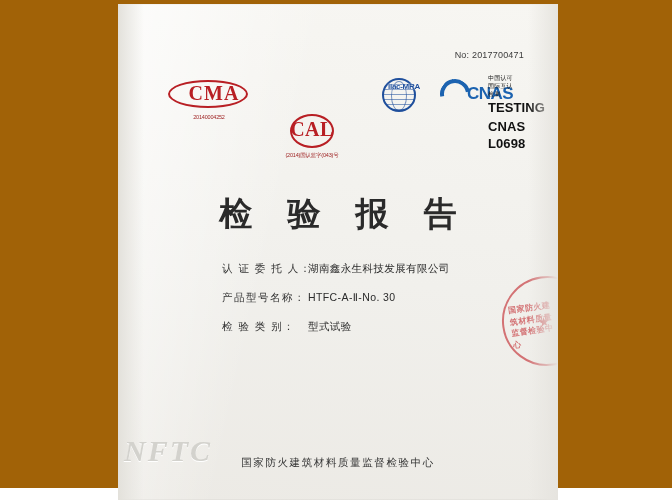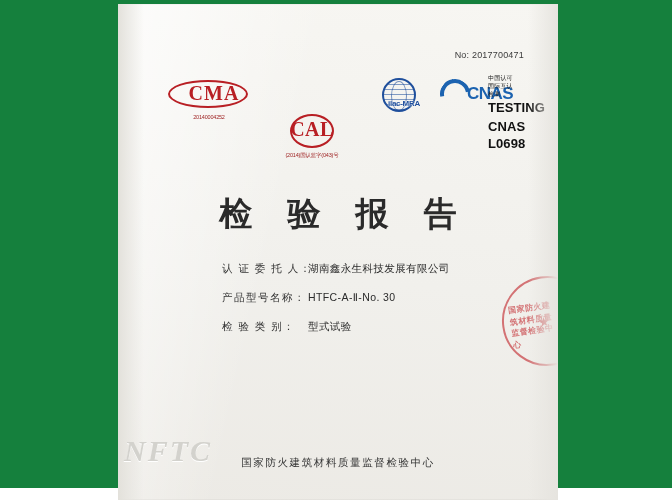--- a/index.html
+++ b/index.html
@@ -12,21 +12,21 @@
     height: 504px;
     font-family: "Liberation Sans", sans-serif;
     overflow: hidden;
   }
 
   
   #page {
     position: relative;
     width: 672px;
     height: 488px;
-    background: #15803d;
+    background: #a16207;
   }
 
   
   #sheet {
     position: absolute;
     left: 118px;
     top: 4px;
     width: 440px;
     height: 496px;
     background: #f3f2ee;
@@ -163,21 +163,21 @@
     position: absolute;
     left: 50%; top: 1px;
     margin-left: -8px;
     width: 16px; height: 30px;
     border: 1px solid rgba(31,79,156,0.6);
     border-radius: 50%;
     box-sizing: border-box;
   }
   .ilac-label {
     position: absolute;
-    left: 0; top: 21px;
+    left: 0; top: 4px;
     width: 60px;
     text-align: center;
     font-size: 8px;
     font-weight: bold;
     color: #1f4f9c;
     letter-spacing: -0.3px;
     text-shadow: 0 0 1px #ffffff, 0 0 2px #ffffff;
   }
 
   

